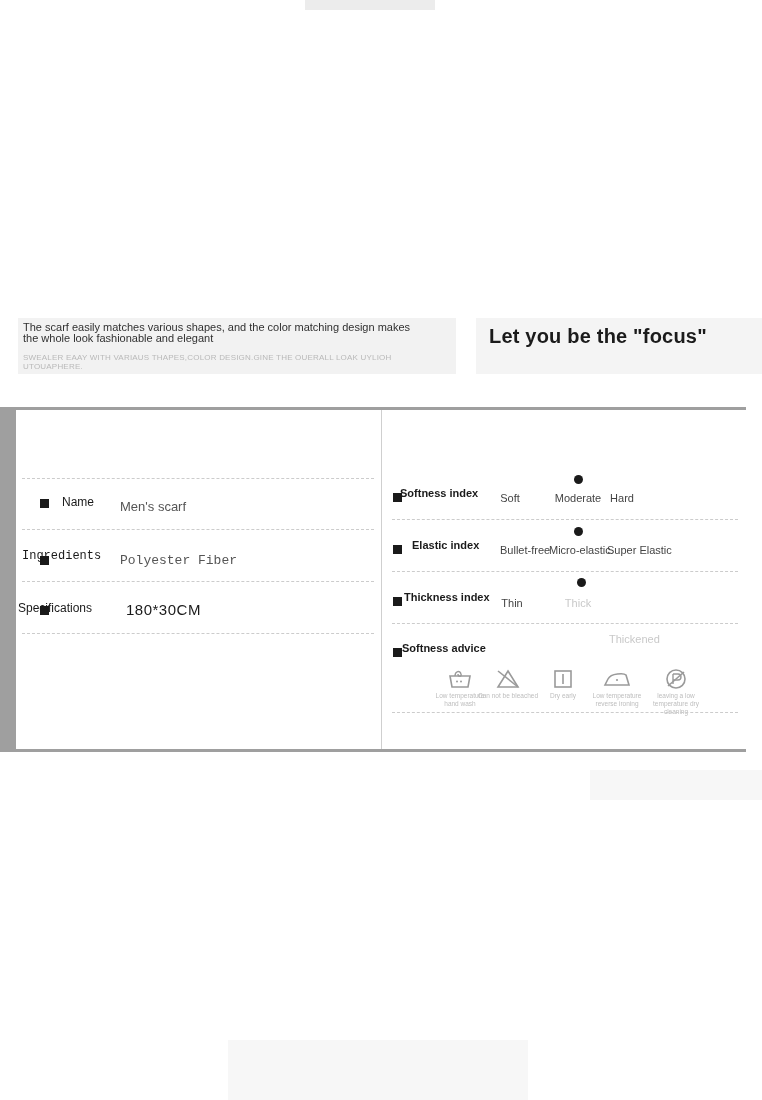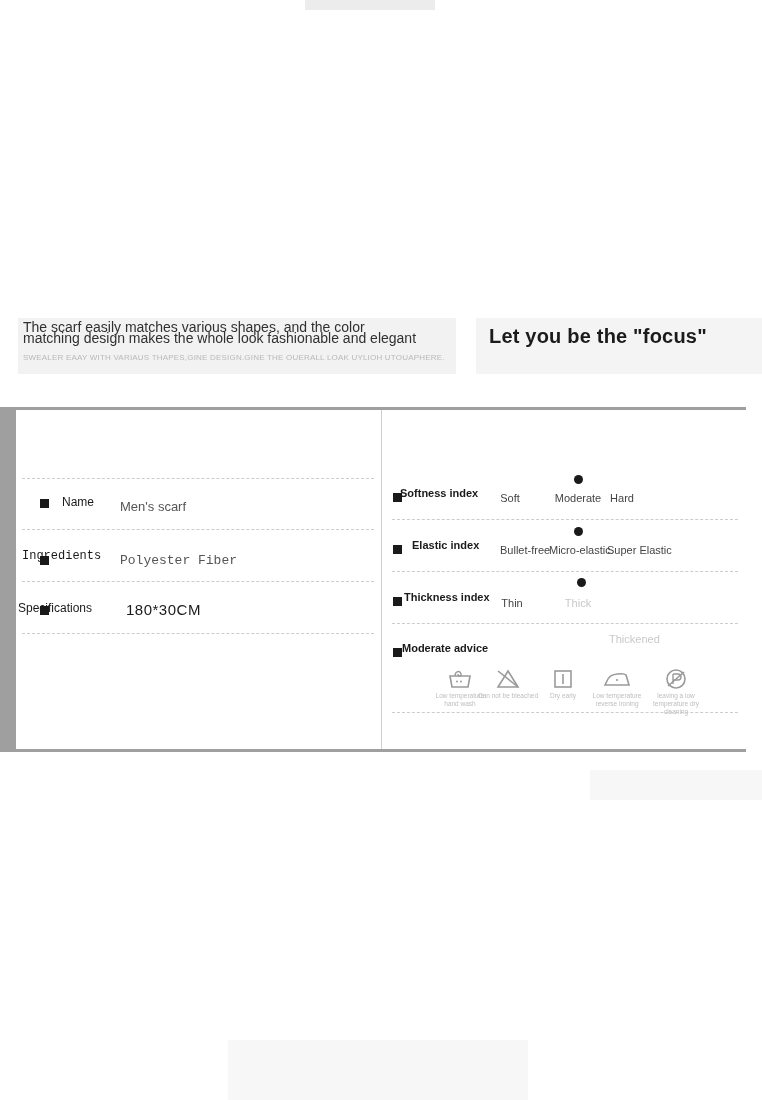--- a/index.html
+++ b/index.html
@@ -37,21 +37,21 @@
   .banner-right-panel {
     position: absolute;
     left: 476px; top: 318px;
     width: 286px; height: 56px;
     background: #f4f4f4;
   }
   .banner-desc {
     position: absolute;
     left: 23px; top: 322px;
     width: 400px;
-    font-size: 14px;
+    font-size: 11px;
     line-height: 11px;
     color: #303030;
   }
   .banner-desc-sub {
     position: absolute;
     left: 23px; top: 353px;
     width: 430px;
     font-size: 8px;
     letter-spacing: 0.2px;
     color: #b9b9b9;
@@ -192,21 +192,21 @@
   }
 </style>
 </head>
 <body>
 
 <div class="banner">
   <div class="banner-smudge"></div>
   <div class="banner-left-panel"></div>
   <div class="banner-right-panel"></div>
   <div class="banner-desc">The scarf easily matches various shapes, and the color matching design makes the whole look fashionable and elegant</div>
-  <div class="banner-desc-sub">SWEALER EAAY WITH VARIAUS THAPES,GINE DESIGN.GINE THE OUERALL LOAK UYLIOH UTOUAPHERE.</div>
+  <div class="banner-desc-sub">SWEALER EAAY WITH VARIAUS THAPES,COLOR DESIGN.GINE THE OUERALL LOAK UYLIOH UTOUAPHERE.</div>
   <div class="banner-headline">Let you be the "focus"</div>
 </div>
 
 <div class="card"></div>
 <div class="card-inner"></div>
 <div class="card-divider"></div>
 
 <div class="lrow" style="top:478px;">
   <div class="dashed-top"></div>
   <div class="sq" style="left:18px; top:21px;"></div>
@@ -254,21 +254,21 @@
   <div class="rrow-label" style="left:12px; top:19px;">Thickness index</div>
   <div class="scale-opt" style="left:102px; top:25px; width:36px;">Thin</div>
   <div class="dot" style="left:185px; top:6px;"></div>
   <div class="scale-opt muted" style="left:168px; top:25px; width:36px;">Thick</div>
   <div class="scale-opt muted" style="left:217px; top:25px; width:50px;margin-top:36px;">Thickened</div>
   <div class="dashed"></div>
 </div>
 
 <div class="rrow" style="top:624px; height:40px;">
   <div class="sq" style="left:1px; top:24px;"></div>
-  <div class="rrow-label" style="left:10px; top:18px;">Moderate advice</div>
+  <div class="rrow-label" style="left:10px; top:18px;">Softness advice</div>
 </div>
 
 <div class="wash-icons">
 
   <div class="wash-item" style="left:0px; top:0px;">
     <svg width="26" height="22" viewBox="0 0 26 22">
       <path d="M3 8 L23 8 L21 19 L5 19 Z" fill="none" stroke="#9a9a9a" stroke-width="1.6"></path>
       <path d="M8 8 C8 3, 13 2, 14 6 C15 9, 11 9, 11 6" fill="none" stroke="#9a9a9a" stroke-width="1.4"></path>
       <circle cx="10" cy="13.5" r="1" fill="#9a9a9a"></circle>
       <circle cx="14" cy="13.5" r="1" fill="#9a9a9a"></circle>

